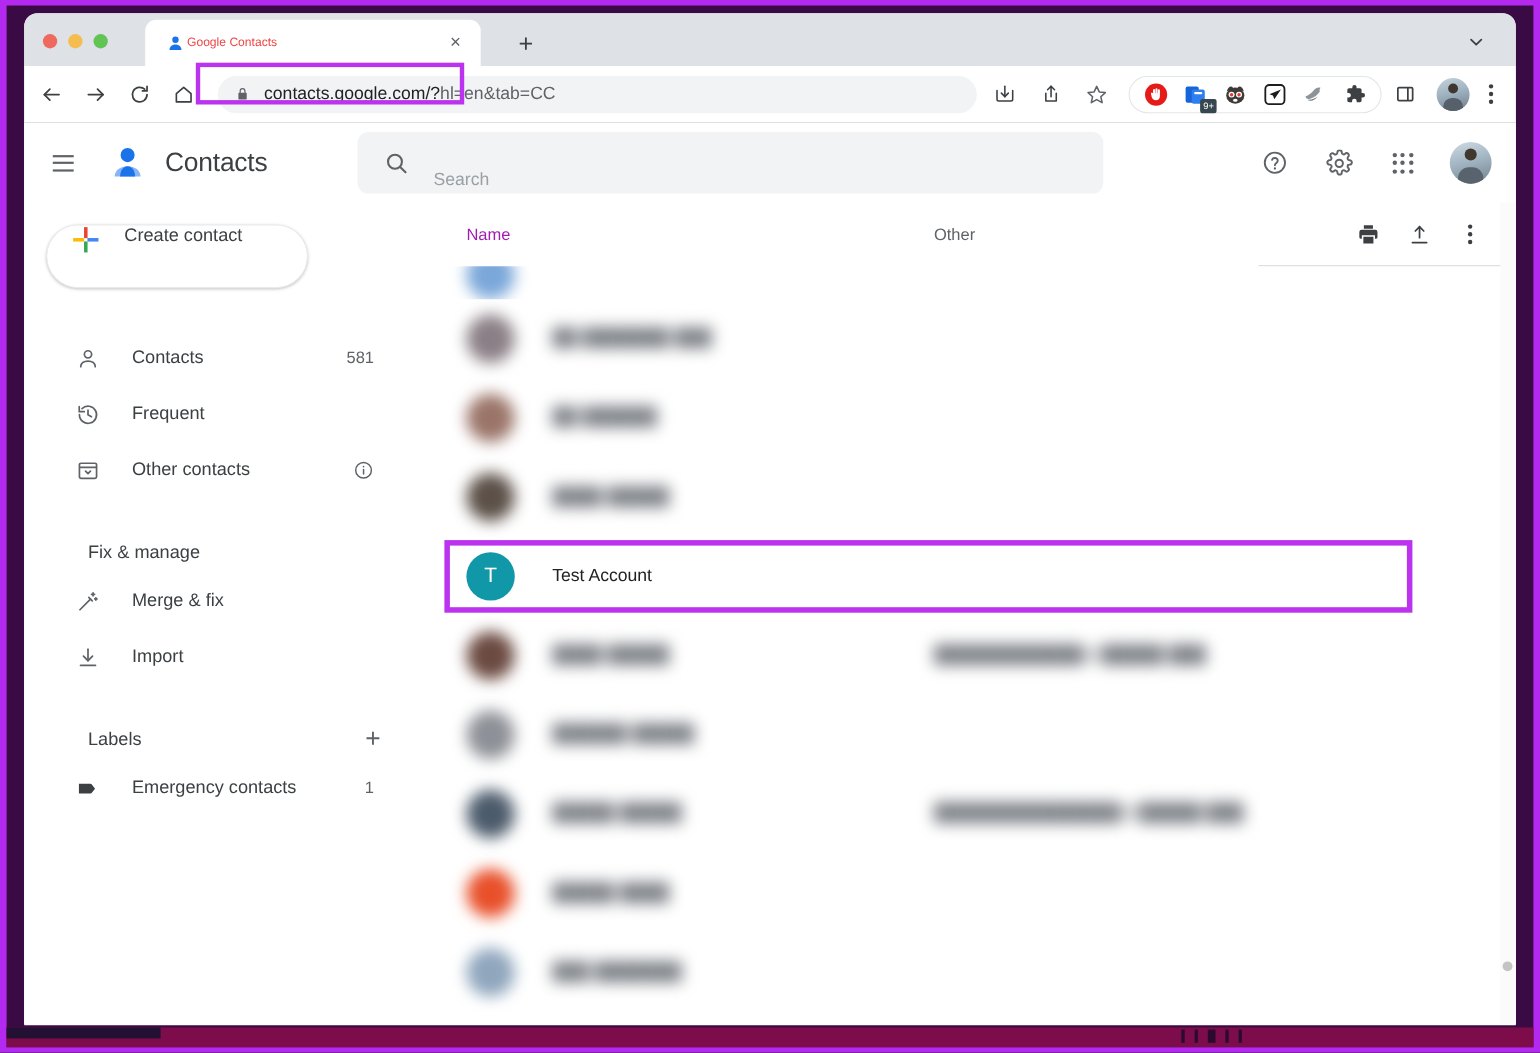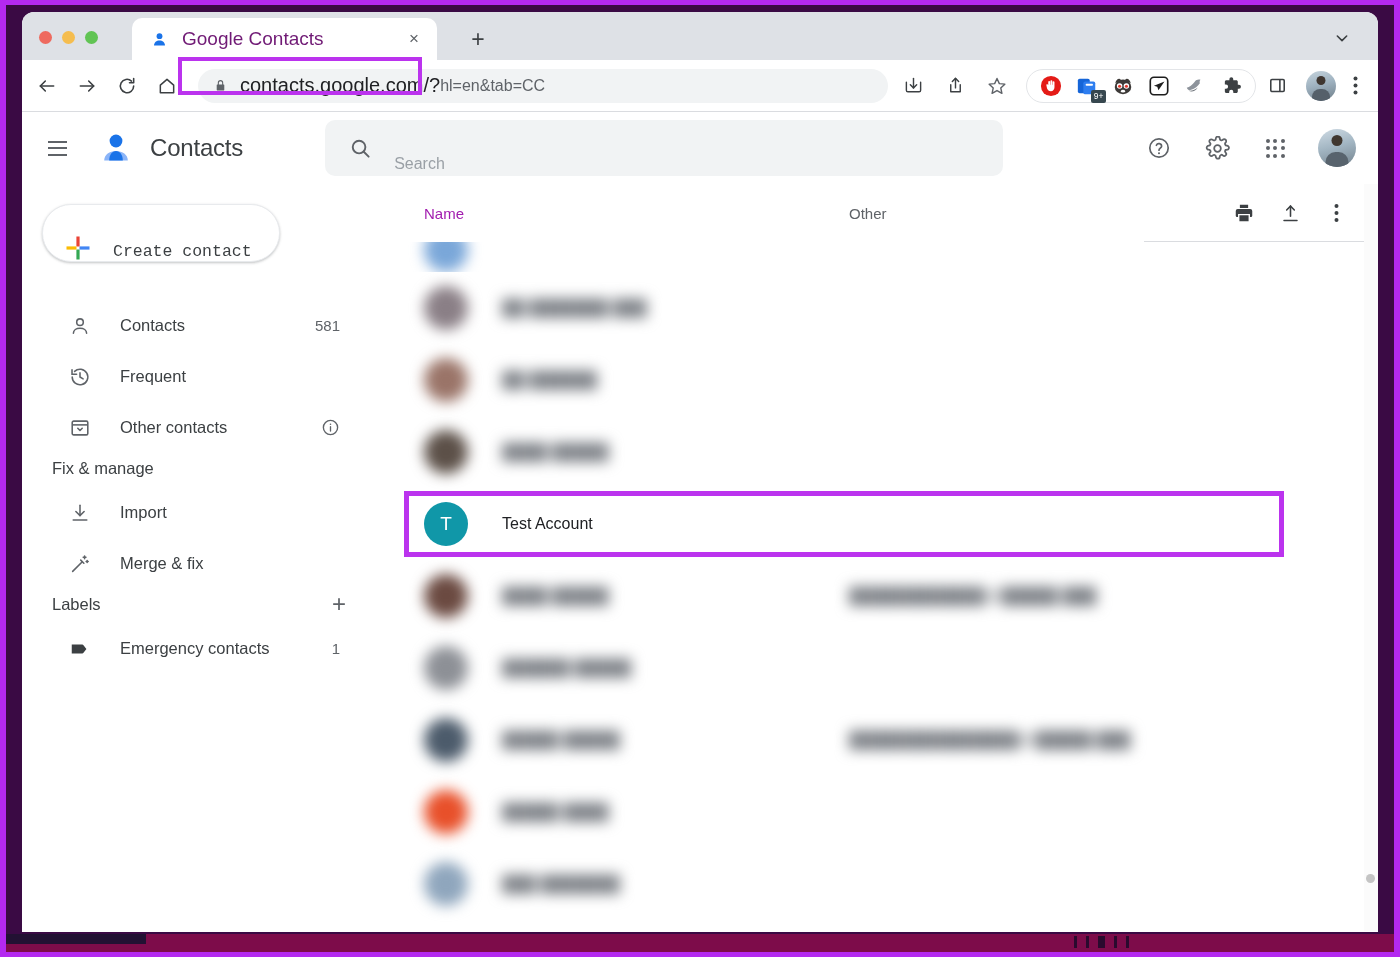--- a/index.html
+++ b/index.html
@@ -50,22 +50,22 @@
     width: 305px; height: 42px;
     background: #ffffff;
     border-radius: 10px 10px 0 0;
     display: flex; align-items: center;
   }
   #tab-favicon {
     margin-left: 18px; width: 18px; height: 18px;
     display: flex; align-items: center; justify-content: center;
   }
   #tab-title {
-    margin-left: 14px;
-    font-size: 19px; color: #701a75;
+    margin-left: 2px;
+    font-size: 11px; color: #ef4444;
     white-space: nowrap; overflow: hidden;
     flex: 1;
   }
   #tab-close {
     width: 26px; height: 26px; margin-right: 10px;
     display: flex; align-items: center; justify-content: center;
     color: #5f6368; font-size: 17px;
   }
   #new-tab {
     position: absolute; left: 440px; top: 12px;
@@ -105,21 +105,21 @@
     position: absolute; left: 0; top: 0;
     width: 100%; height: 34px;
     background: #f1f3f4;
     border-radius: 17px;
     display: flex; align-items: center;
     padding-left: 16px;
   }
   #lock-icon { width: 14px; height: 16px; display:flex; align-items:center; }
   #url-strong {
     margin-left: 12px;
-    font-size: 20px; color: #202124;
+    font-size: 16px; color: #202124;
     white-space: nowrap;
   }
   #url-rest {
     font-size: 16px; color: #5f6368;
     white-space: nowrap;
   }
   
   #url-highlight {
     position: absolute;
     left: -20px; top: -12px;
@@ -274,21 +274,21 @@
     background: #fff;
     padding-top: 20px;
   }
   #create-btn {
     margin-left: 20px;
     width: 238px; height: 58px;
     background: #fff;
     border: 1px solid #e8eaed;
     border-radius: 29px;
     box-shadow: 0 1px 3px rgba(60,64,67,.22), 0 1px 2px rgba(60,64,67,.1);
-    display: flex; align-items: flex-end; font-family: Liberation Mono, monospace;
+    display: flex; align-items: flex-start;
   }
   #plus-icon { margin-left: 22px; width: 26px; height: 26px; position: relative; }
   #create-label {
     margin-left: 22px;
     font-size: 16.5px; color: #3c4043;
   }
 
   #nav-list { margin-top: 38px; }
   .nav-item {
     height: 51px;
@@ -308,22 +308,22 @@
     font-size: 16.5px; color: #3c4043;
     white-space: nowrap;
   }
   .nav-count {
     margin-left: auto;
     font-size: 15px; color: #5f6368;
   }
   .nav-info { margin-left: auto; display:flex; color:#5f6368; }
 
   .section-title {
-    margin-bottom: 4px;
-    padding-left: 30px;
+    margin-top: 34px; margin-bottom: 4px;
+    padding-left: 58px;
     font-size: 16.5px; color: #3c4043;
     display: flex; align-items: center;
     padding-right: 50px;
     height: 30px;
   }
   .section-title .add-btn {
     margin-left: auto;
     width: 26px; height: 26px;
     display:flex; align-items:center; justify-content:center;
     color: #5f6368; font-size: 24px; font-weight: 300;
@@ -706,37 +706,37 @@
             </span>
           </div>
 
           <div class="section-title">
             <span>Fix &amp; manage</span>
           </div>
 
           <div class="nav-item">
             <span class="nav-ico">
               <svg width="22" height="22" viewBox="0 0 24 24" fill="none" stroke="#5f6368" stroke-width="1.7" stroke-linecap="round">
+                <line x1="4" y1="20" x2="14.5" y2="9.5"></line>
+                  <path d="M12.8 7.8 16.2 11.2"></path>
+                <path d="M17 3.2v3M15.5 4.7h3M19.8 8.2v2.2M18.7 9.3h2.2"></path>
+              </svg>
+            </span>
+            <span class="nav-label">Merge &amp; fix</span>
+          </div>
+
+          <div class="nav-item">
+            <span class="nav-ico">
+              <svg width="22" height="22" viewBox="0 0 24 24" fill="none" stroke="#5f6368" stroke-width="1.7" stroke-linecap="round">
                 <line x1="12" y1="3.5" x2="12" y2="14.6"></line>
                   <polyline points="7.5,10.4 12,14.9 16.5,10.4"></polyline>
                 <line x1="4.6" y1="19.6" x2="19.4" y2="19.6"></line>
               </svg>
             </span>
             <span class="nav-label">Import</span>
-          </div>
-
-          <div class="nav-item">
-            <span class="nav-ico">
-              <svg width="22" height="22" viewBox="0 0 24 24" fill="none" stroke="#5f6368" stroke-width="1.7" stroke-linecap="round">
-                <line x1="4" y1="20" x2="14.5" y2="9.5"></line>
-                  <path d="M12.8 7.8 16.2 11.2"></path>
-                <path d="M17 3.2v3M15.5 4.7h3M19.8 8.2v2.2M18.7 9.3h2.2"></path>
-              </svg>
-            </span>
-            <span class="nav-label">Merge &amp; fix</span>
           </div>
 
 
           <div class="section-title">
             <span>Labels</span>
             <span class="add-btn">+</span>
           </div>
 
           <div class="nav-item">
             <span class="nav-ico">

